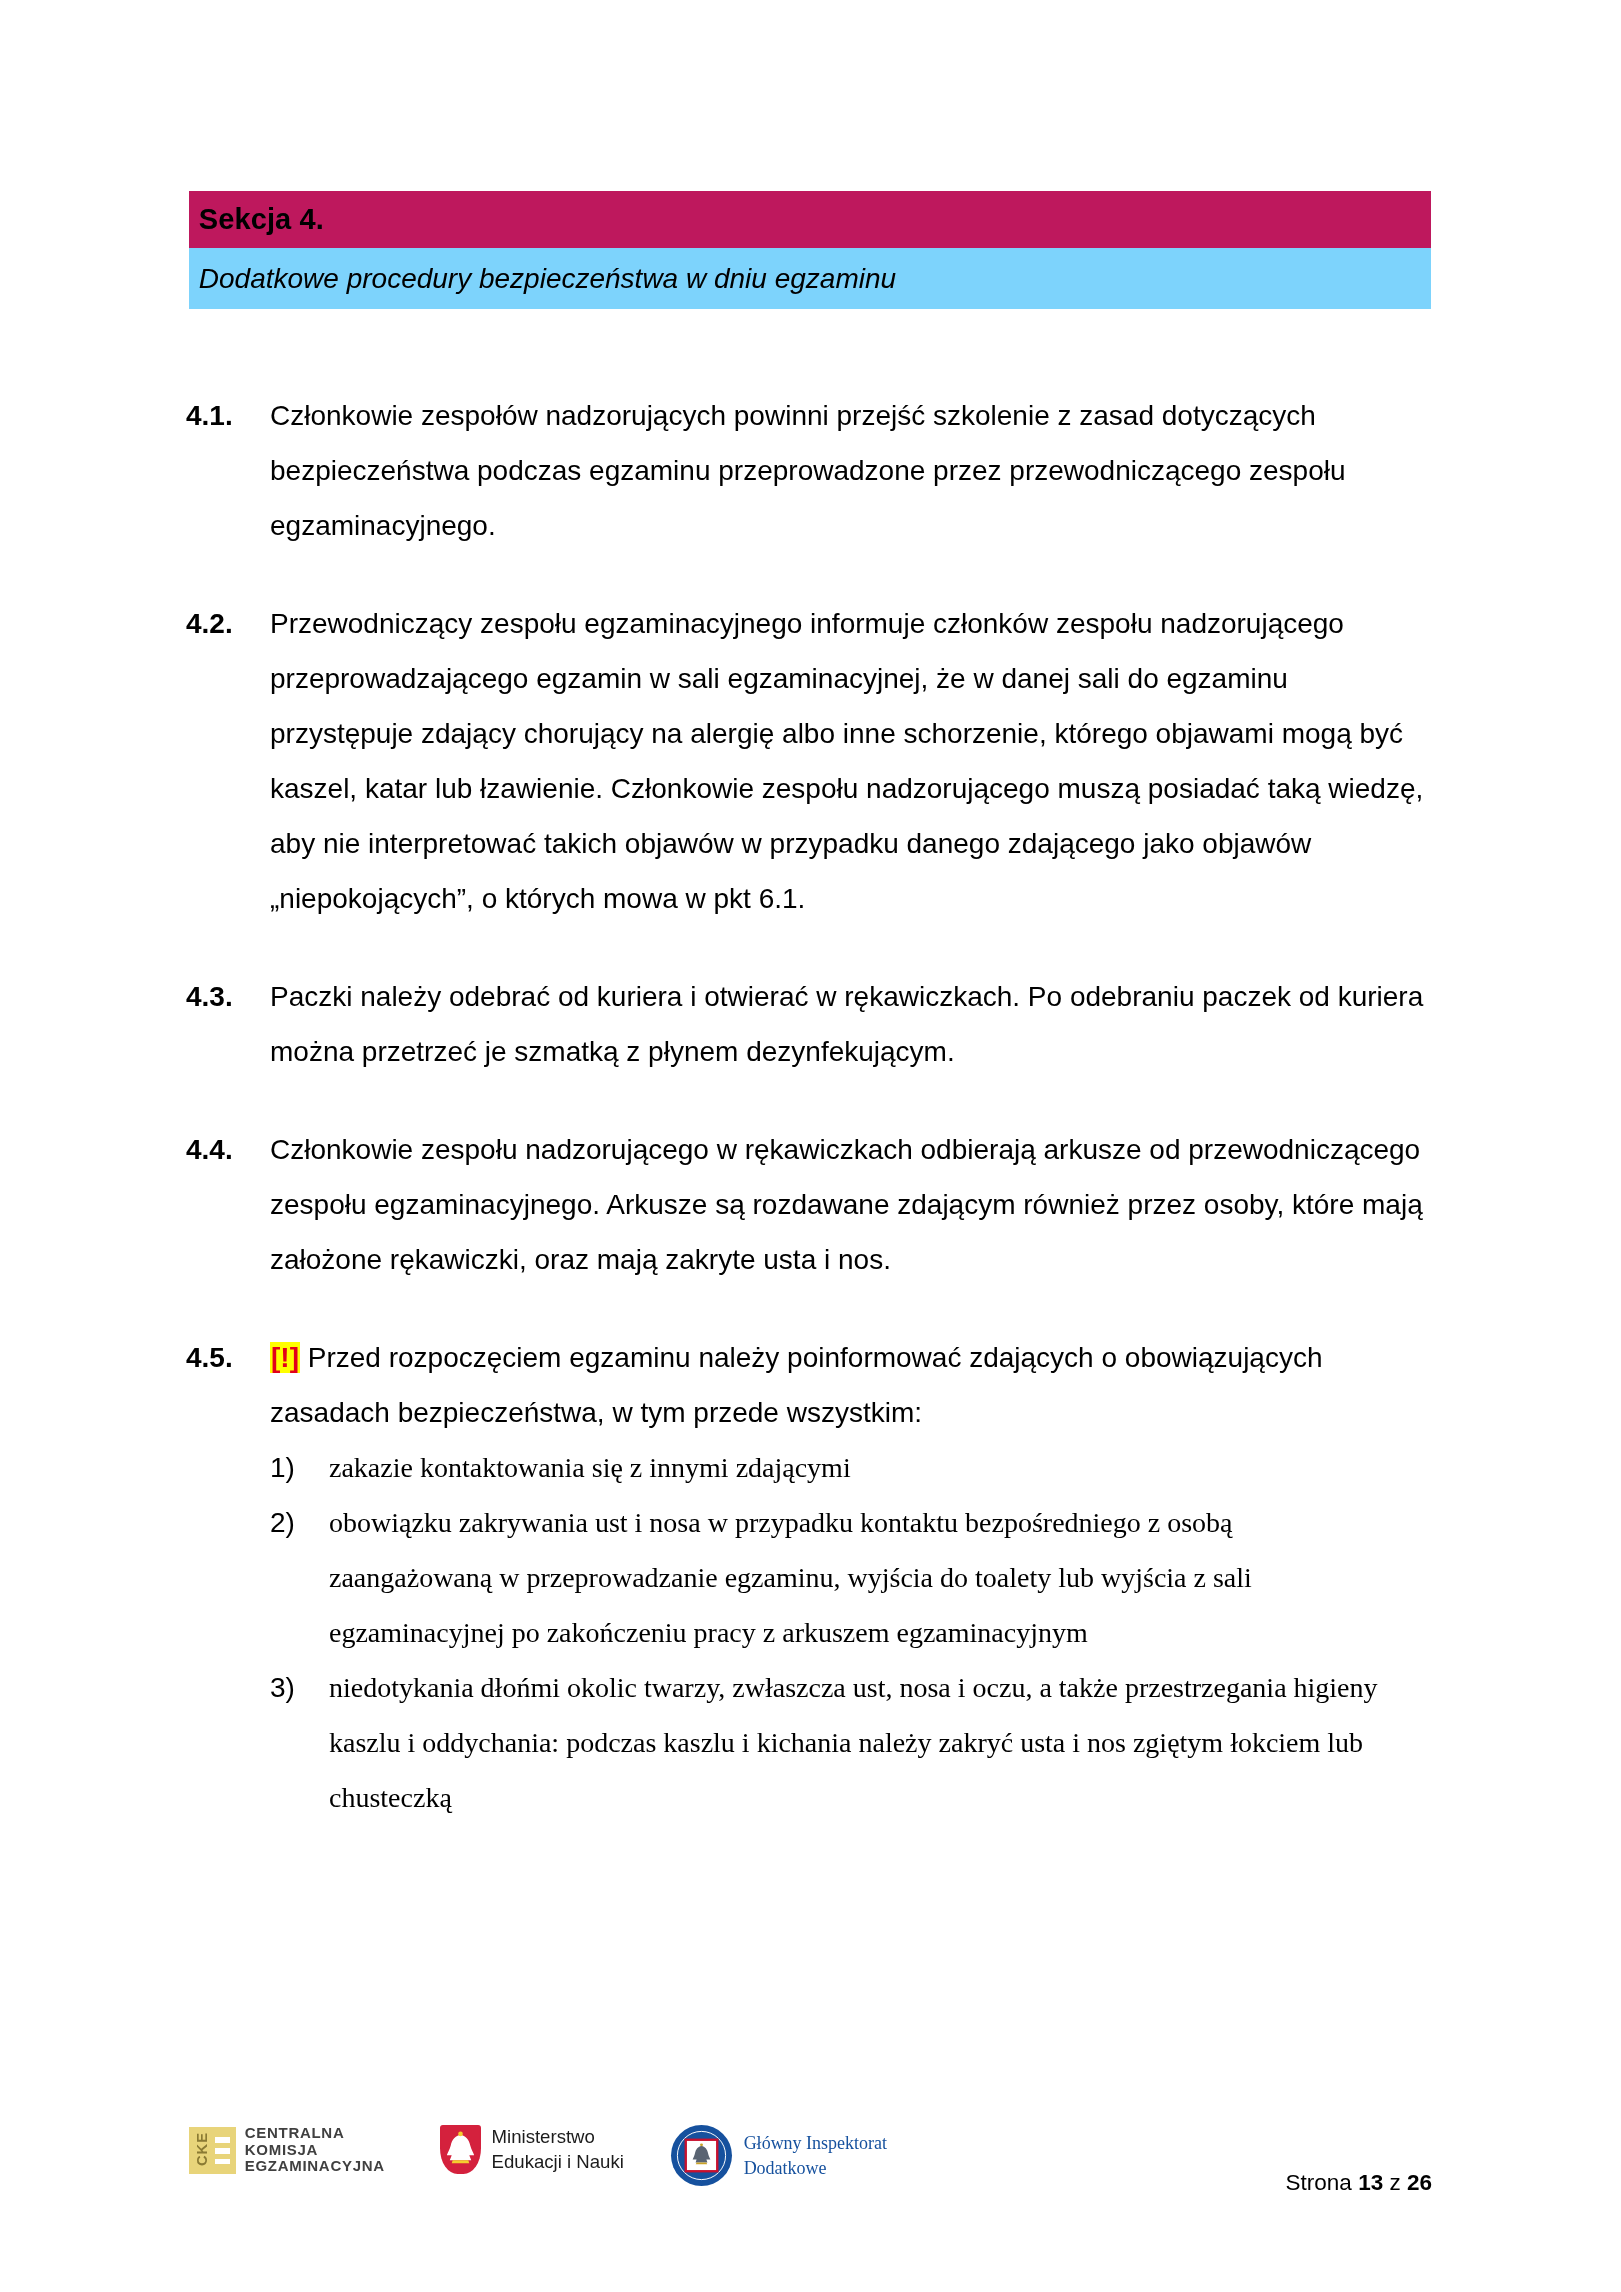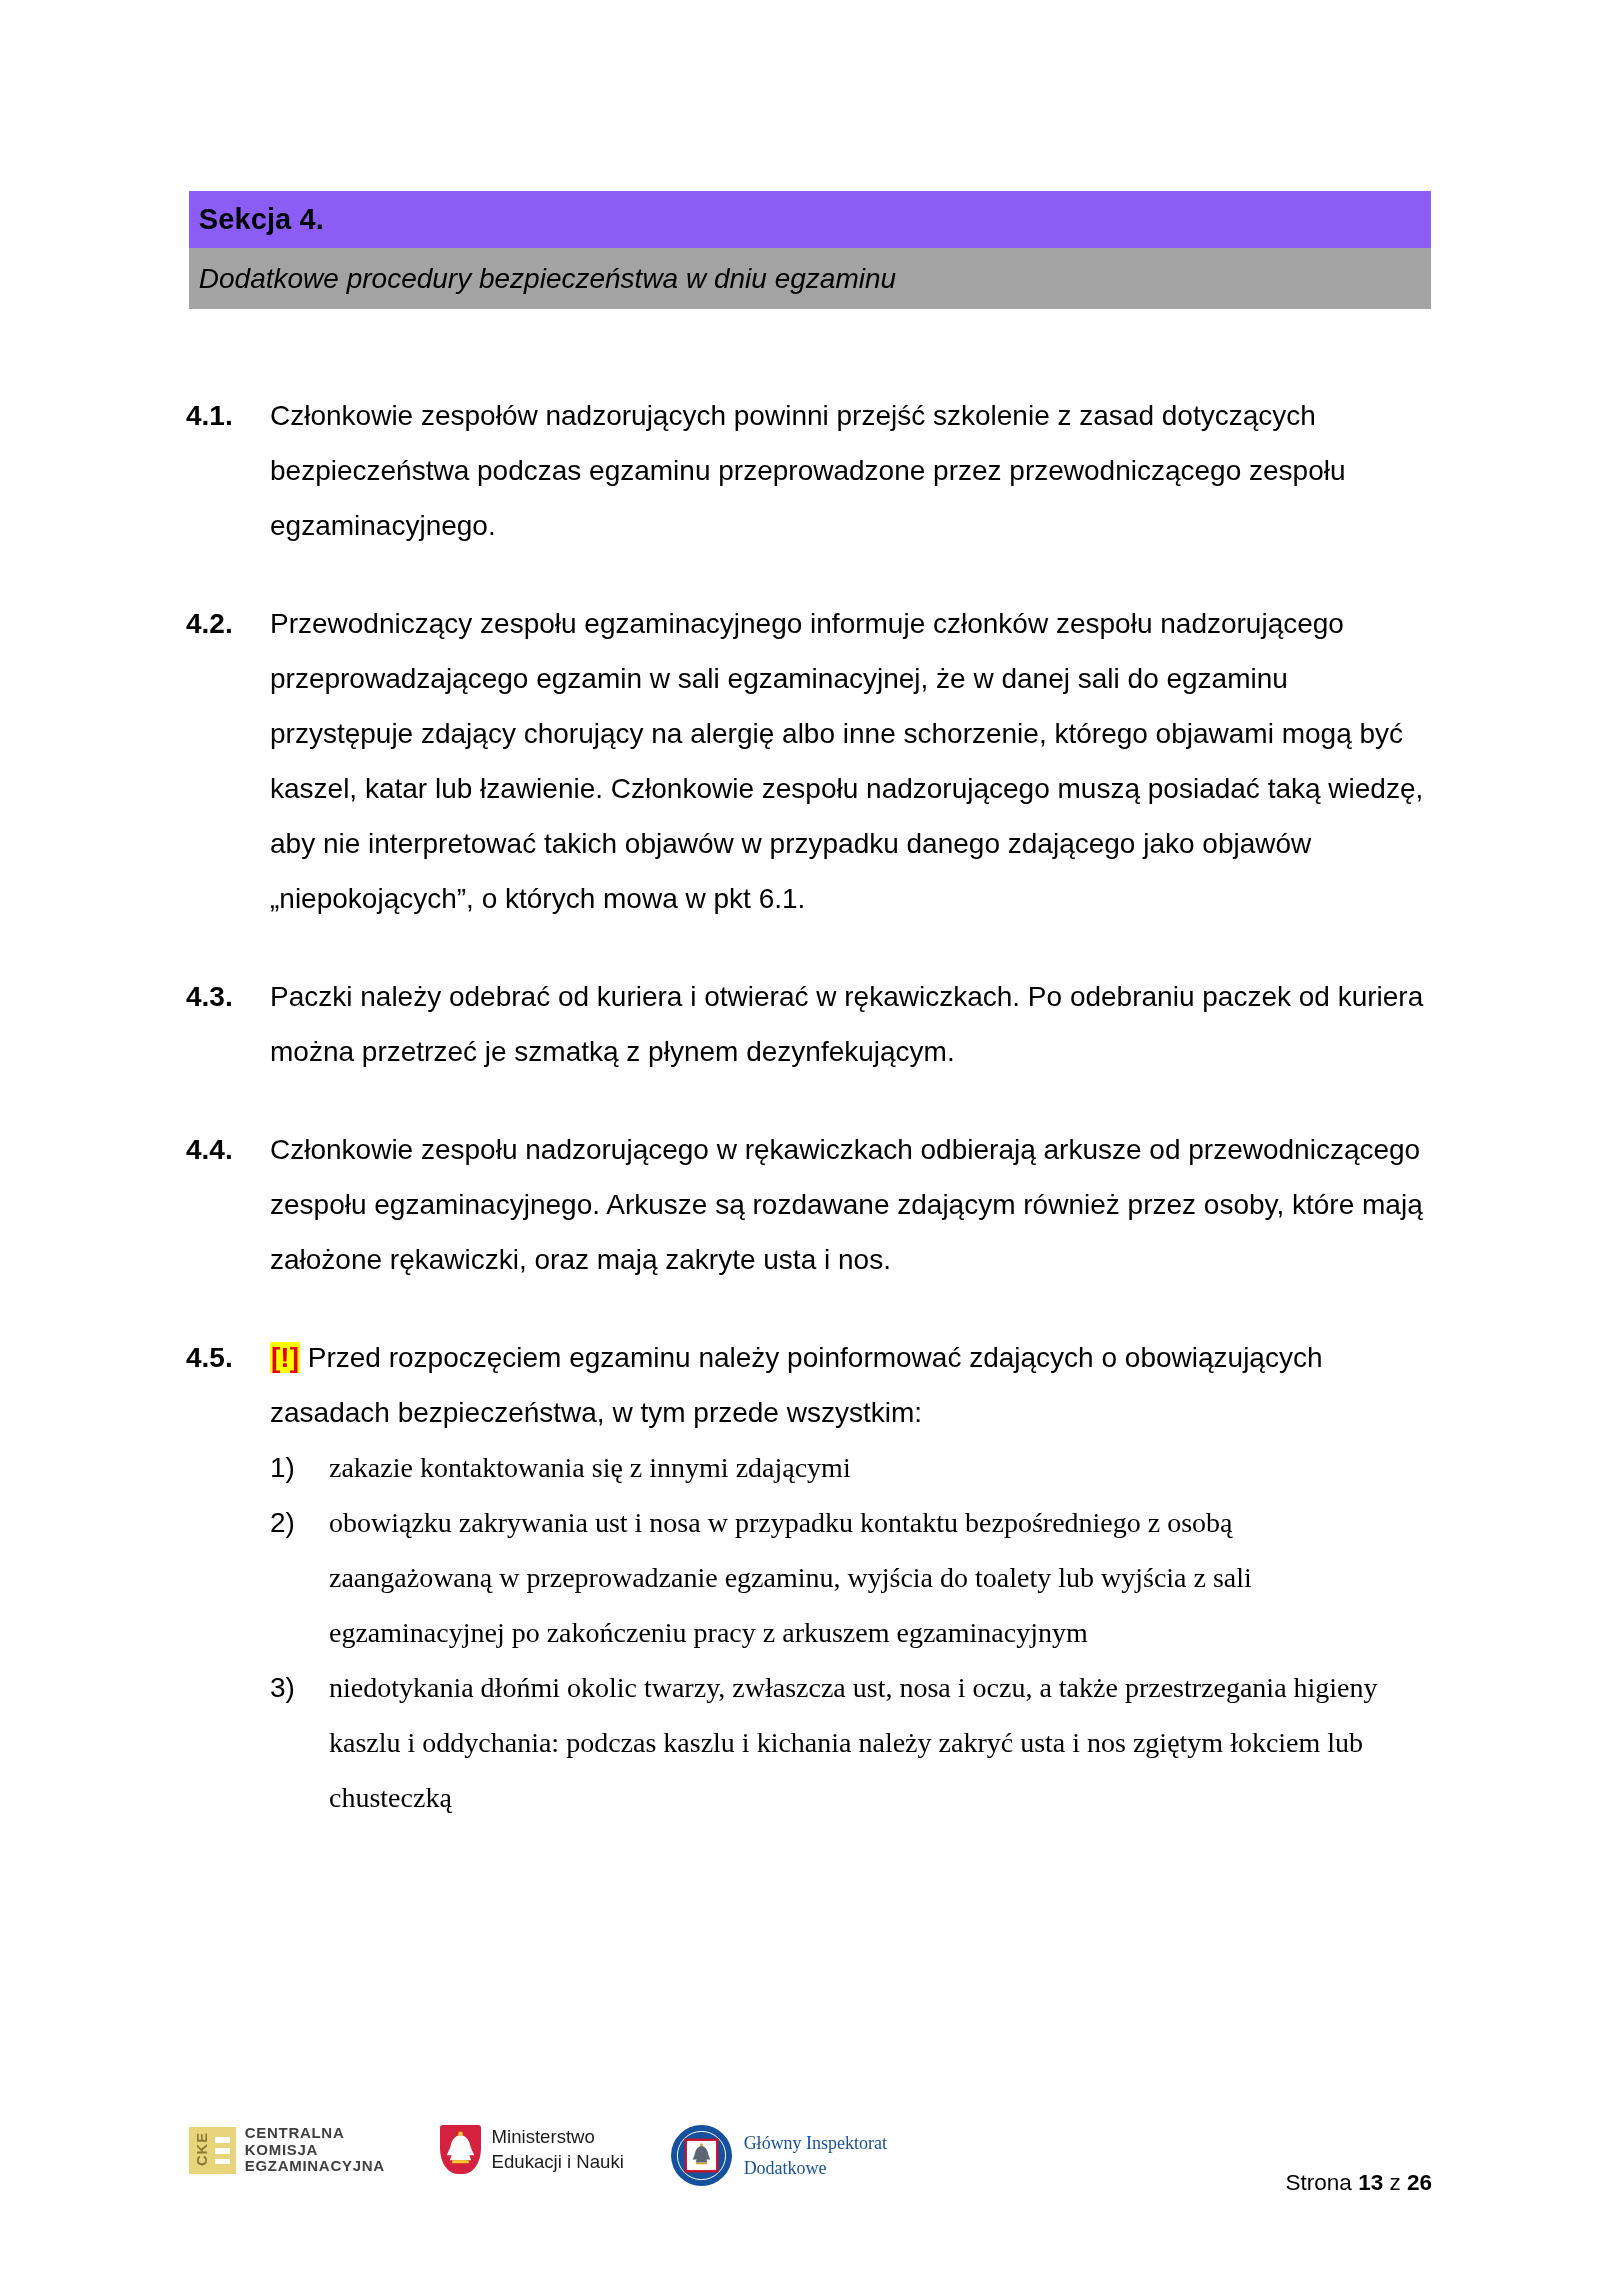--- a/index.html
+++ b/index.html
@@ -23,35 +23,35 @@
   }
 
   
   .section-header {
     position: absolute;
     left: 189px;
     top: 191px;
     width: 1242px;
   }
   .band-yellow {
-    background: #8b5cf6;
+    background: #be185d;
     height: 57px;
     display: flex;
     align-items: center;
     padding-left: 9.8px;
     box-sizing: border-box;
   }
   .band-yellow .label {
     font-size: 29px;
     font-weight: bold;
     letter-spacing: 0.1px;
     line-height: 1;
   }
   .band-gray {
-    background: #a3a3a3;
+    background: #7dd3fc;
     height: 61px;
     display: flex;
     align-items: center;
     padding-left: 9.8px;
     box-sizing: border-box;
   }
   .band-gray .label {
     font-size: 28px;
     font-style: italic;
     line-height: 1;

